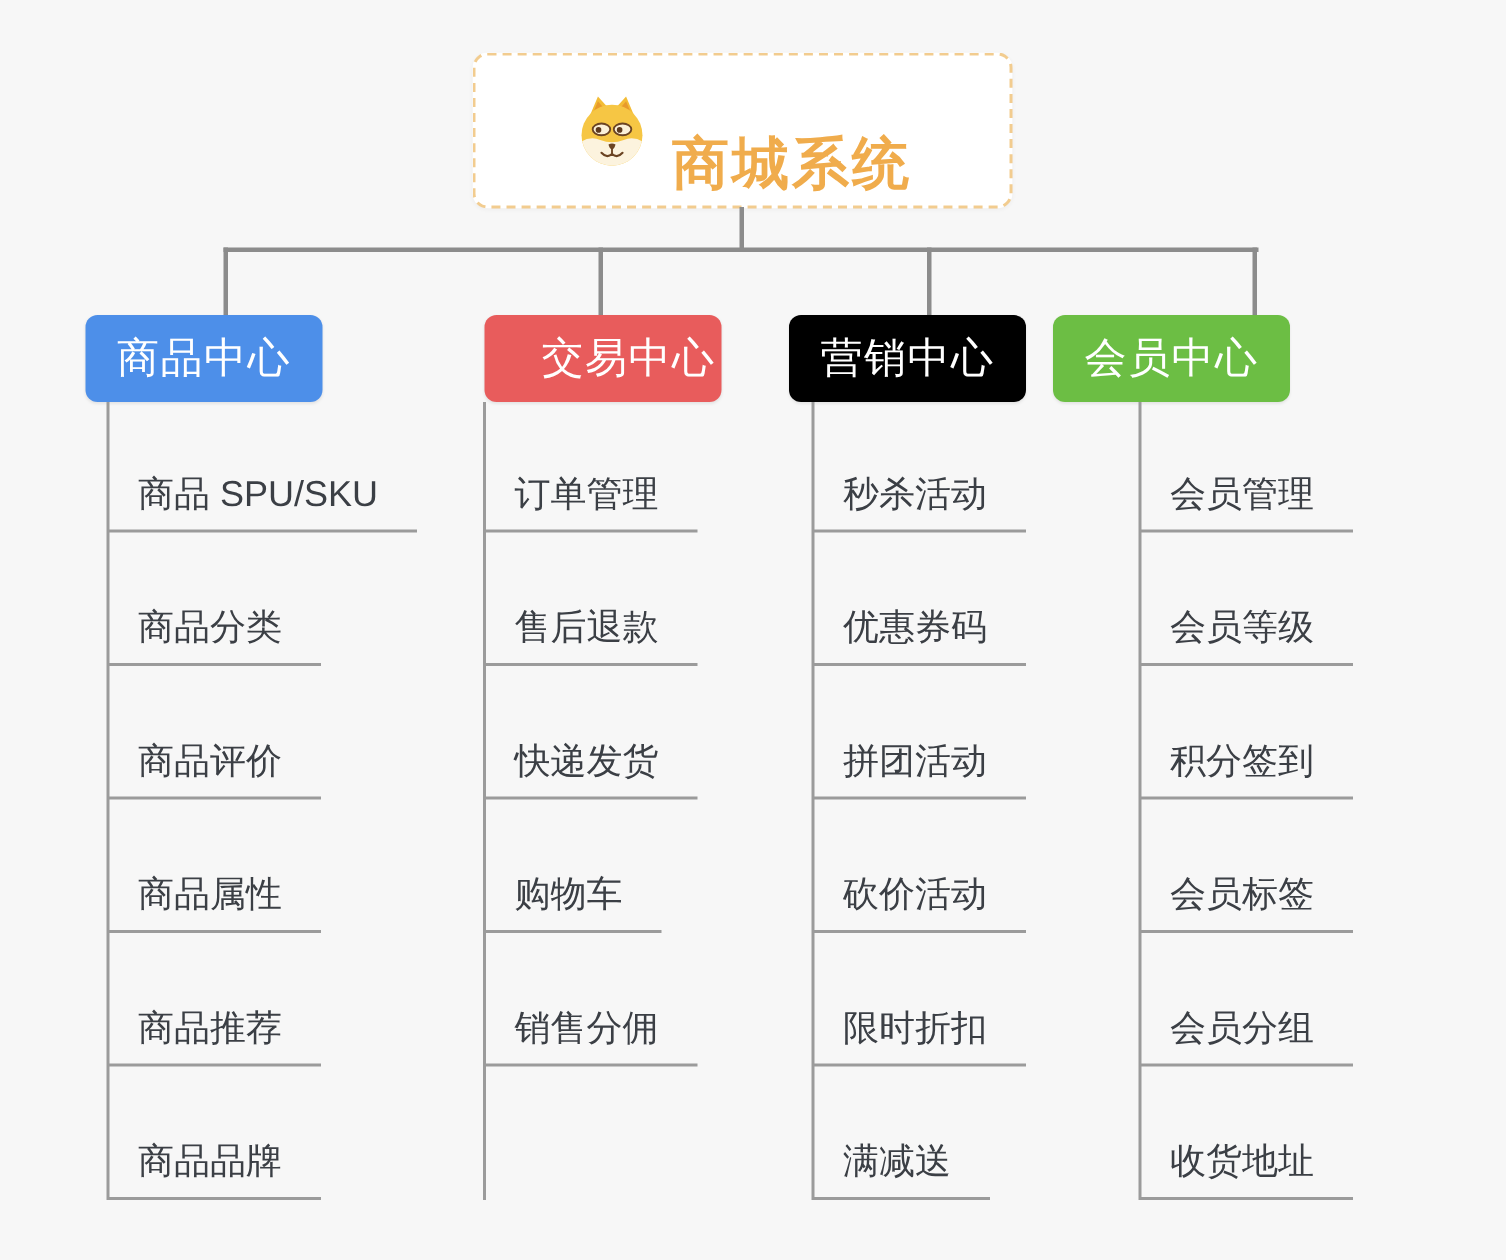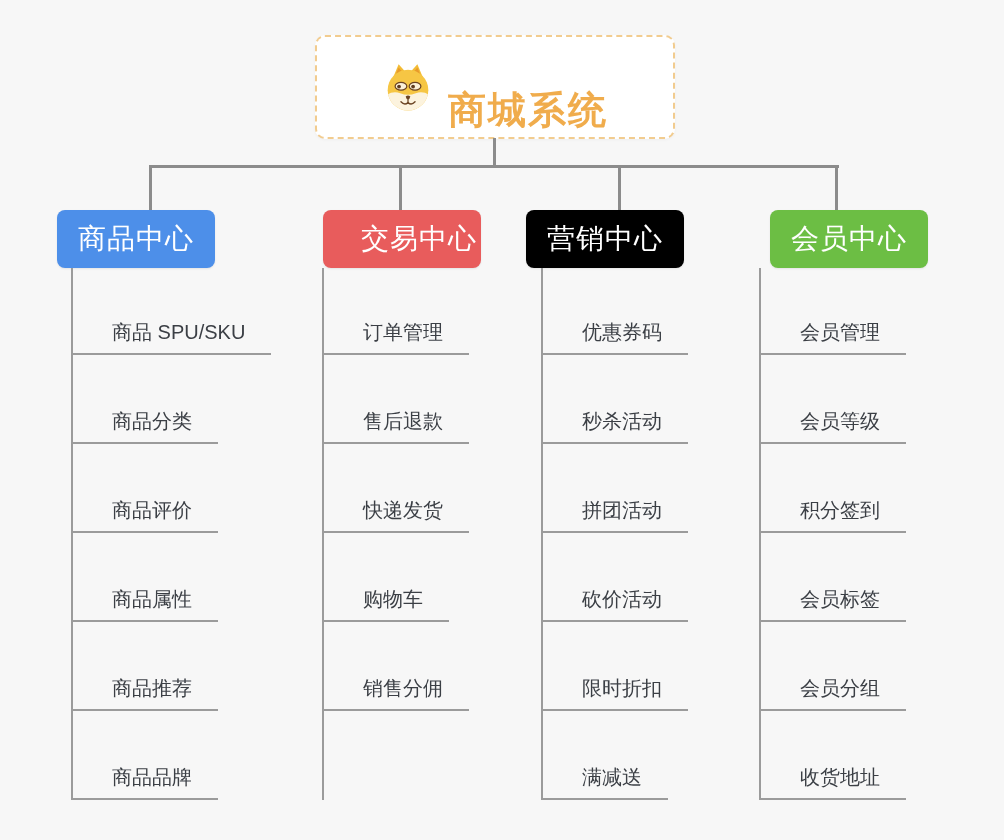--- a/index.html
+++ b/index.html
@@ -37,37 +37,37 @@
   
   .branch-header{
     position:absolute;top:210px;height:58px;width:158px;
     border-radius:8px;
     color:#ffffff;font-size:28px;letter-spacing:1px;
     display:flex;align-items:center;justify-content:center;
     box-sizing:border-box;
     box-shadow:0 1px 2px rgba(0,0,0,0.08);
     cursor:default;white-space:nowrap;
   }
-  .hdr-0{left:57px;} .hdr-1{left:323px;padding-left:34px;} .hdr-2{left:526px;} .hdr-3{left:770px;}
+  .hdr-0{left:57px;} .hdr-1{left:323px;padding-left:34px;} .hdr-2{left:526px;} .hdr-3{left:702px;}
 
   
   .trunk{position:absolute;top:268px;width:2px;height:532px;background:#9b9b9b;}
   .trk-0{left:71px;} .trk-1{left:322px;} .trk-2{left:541px;} .trk-3{left:759px;}
 
   
   .leaf-col{position:absolute;top:266px;width:230px;}
   .col-0{left:72px;} .col-1{left:323px;} .col-2{left:542px;} .col-3{left:760px;}
   .leaf-row{
     height:89px;display:flex;align-items:flex-end;
   }
   .leaf-label{
     display:inline-block;
     border-bottom:2px solid #9b9b9b;
-    padding:0 26px 9px 40px;
-    font-size:20px;line-height:1.15;color:#3b3f45;
+    padding:0 26px 9px 20px;
+    font-size:24px;line-height:1.15;color:#3b3f45;
     white-space:nowrap;
   }
 </style>
 </head>
 <body>
 
 <div class="canvas">
 
   <div class="root-node">
     <svg class="root-icon" viewBox="0 0 64 64" aria-hidden="true">
@@ -146,24 +146,24 @@
       </div>
       <div class="leaf-row">
         <span class="leaf-label">购物车</span>
       </div>
       <div class="leaf-row">
         <span class="leaf-label">销售分佣</span>
       </div>
     </div>
   <div class="leaf-col col-2">
       <div class="leaf-row">
-        <span class="leaf-label">优惠券码</span>
+        <span class="leaf-label">秒杀活动</span>
       </div>
       <div class="leaf-row">
-        <span class="leaf-label">秒杀活动</span>
+        <span class="leaf-label">优惠券码</span>
       </div>
       <div class="leaf-row">
         <span class="leaf-label">拼团活动</span>
       </div>
       <div class="leaf-row">
         <span class="leaf-label">砍价活动</span>
       </div>
       <div class="leaf-row">
         <span class="leaf-label">限时折扣</span>
       </div>

